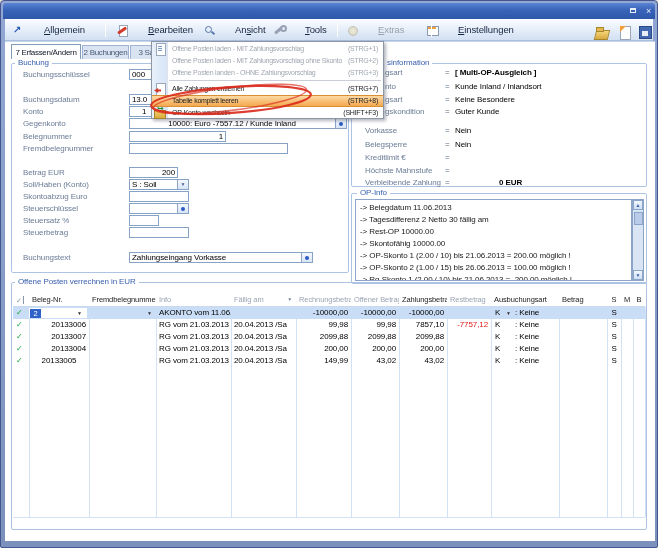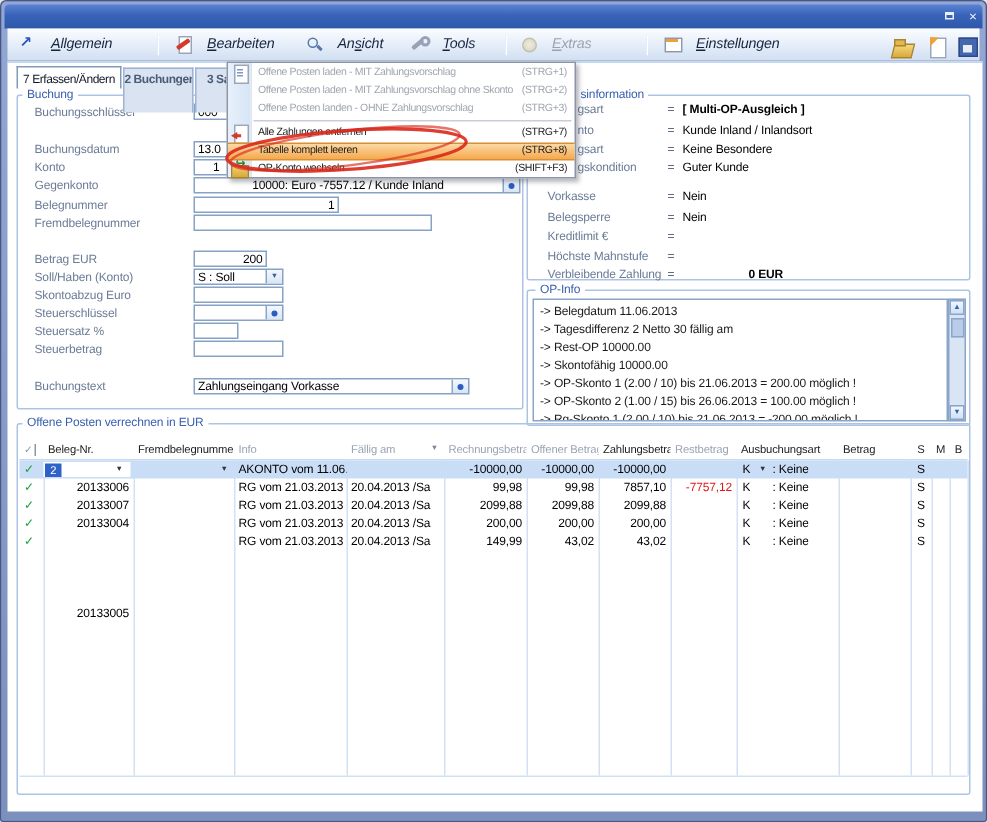--- a/index.html
+++ b/index.html
@@ -6,28 +6,28 @@
   *{box-sizing:border-box;}
   #stage{width:658px;height:548px;position:relative;font-family:"Liberation Sans","DejaVu Sans",sans-serif;letter-spacing:-0.1px;}
   #win{position:absolute;inset:0;background:linear-gradient(180deg,#93a7d4,#7c90bd);border:1px solid #43568d;border-radius:4px 4px 2px 2px;overflow:hidden;}
   .titlebar{position:absolute;left:2px;top:2px;right:2px;height:16px;border-radius:3px 3px 0 0;
     background:linear-gradient(180deg,#5b83d4 0%,#3863b8 45%,#2f58aa 100%);color:#fff;}
   .title{position:absolute;left:8px;top:2px;font-size:8.5px;font-weight:bold;white-space:nowrap;letter-spacing:-0.1px;}
   .tbtn{position:absolute;top:3px;width:13px;height:11px;color:#e8eefc;font-size:9px;line-height:10px;text-align:center;cursor:pointer;}
   .rest-glyph{position:absolute;left:3px;top:2px;width:6px;height:5px;border:1px solid #e8eefc;border-top-width:2px;}
   .toolbar{position:absolute;left:4px;top:18px;right:4px;height:22px;background:linear-gradient(180deg,#fbfdff, #e4edf9 55%,#d2e0f2);border-bottom:1px solid #aabfdd;}
   .tb-item{position:absolute;top:3px;height:16px;line-height:16px;font-size:9.5px;color:#16243f;white-space:nowrap;cursor:pointer;}
-  .tb-item .lbl{margin-left:10px;font-style:italic;}
+  .tb-item .lbl{margin-left:20px;}
   .tb-item.disabled{color:#9aa2ae;}
   .tb-sep{position:absolute;top:4px;width:1px;height:14px;background:#b4c5e0;border-right:1px solid #fff;}
   .tb-right{position:absolute;top:3px;width:16px;height:16px;cursor:pointer;}
   .client{position:absolute;left:4px;top:40px;width:650px;height:500px;background:#fff;border-top:1px solid #c6d6ec;}
   .tab{position:absolute;font-size:8px;letter-spacing:-0.3px;text-align:center;white-space:nowrap;overflow:hidden;cursor:pointer;}
   .tab-active{left:10px;top:43px;width:70px;height:15px;line-height:15px;background:#fff;border:1px solid #7f9db9;border-bottom:none;color:#101726;z-index:3;}
-  .tab-i{top:44px;height:30px;line-height:14px;background:#d9e3f1;border:1px solid #9fb4d2;border-bottom:none;color:#4a5c77;z-index:2;font-weight:bold;}
+  .tab-i{top:44px;height:14px;line-height:14px;background:#d9e3f1;border:1px solid #9fb4d2;border-bottom:none;color:#4a5c77;z-index:2;}
   .t2{left:81px;width:47px;}
   .t3{left:129px;width:40px;}
   .gbox{position:absolute;border:1px solid #adc3e4;border-radius:2px;}
   .gtitle{position:absolute;background:#fff;padding:0 3px;font-size:8px;color:#3a60ae;z-index:2;white-space:nowrap;line-height:10px;}
   .flabel{position:absolute;left:22px;font-size:8px;color:#6b7c96;white-space:nowrap;line-height:11px;}
   .inp{position:absolute;height:11px;background:#fff;border:1px solid #86a2c4;font-size:8px;line-height:9px;color:#000;white-space:nowrap;overflow:hidden;}
   .inp .val{position:absolute;left:2px;right:2px;top:0;line-height:9px;}
   .spin{position:absolute;right:0;top:0;width:11px;height:9px;background:linear-gradient(#f4f8fd,#d8e5f5);border-left:1px solid #8aa5c8;cursor:pointer;}
   .spin-dot::after{content:"";position:absolute;left:3px;top:2.5px;width:4px;height:4px;background:#2b5cc0;border-radius:50%;}
   .spin-arr{text-align:center;font-size:5px;color:#44618f;line-height:9px;}
@@ -91,21 +91,21 @@
           <span class="rest-glyph"></span>
         </span>
     <span class="tbtn" style="left:639px;">×</span>
   </div>
   <div class="toolbar" id="toolbar">
         <div class="tb-item" style="position: absolute; left: 8px;"><span class="ic ic-arrow-ne-icon"></span><span class="lbl"><span class="u">A</span>llgemein</span></div>
         <div class="tb-item" style="position: absolute; left: 112px;"><span class="ic ic-edit-icon"></span><span class="lbl"><span class="u">B</span>earbeiten</span></div>
         <div class="tb-item" style="position: absolute; left: 199px;"><span class="ic ic-magnifier-icon"></span><span class="lbl">An<span class="u">s</span>icht</span></div>
         <div class="tb-item" style="position: absolute; left: 269px;"><span class="ic ic-tools-icon"></span><span class="lbl"><span class="u">T</span>ools</span></div>
         <div class="tb-item disabled" style="position: absolute; left: 342px;"><span class="ic ic-extras-icon"></span><span class="lbl"><span class="u">E</span>xtras</span></div>
-        <div class="tb-item" style="position: absolute; left: 438px; text-align: right;"><span class="ic ic-settings-icon"></span><span class="lbl"><span class="u">E</span>instellungen</span></div>
+        <div class="tb-item" style="position: absolute; left: 422px; text-align: right;"><span class="ic ic-settings-icon"></span><span class="lbl"><span class="u">E</span>instellungen</span></div>
         <div class="tb-sep" style="position: absolute; left: 100px;"></div>
         <div class="tb-sep" style="position: absolute; left: 332px;"></div>
         <div class="tb-sep" style="position: absolute; left: 426px;"></div>
         <div class="tb-right" style="position: absolute; left: 590px;"><span class="ic ic-open-folder-gold-icon"></span></div>
         <div class="tb-right" style="position: absolute; left: 613px;"><span class="ic ic-new-document-icon"></span></div>
         <div class="tb-right" style="position: absolute; left: 634px;"><span class="ic ic-save-icon"></span></div>
       </div>
   <div class="client"></div>
 
   <div class="tab tab-i t2">2 Buchungen</div>
@@ -317,21 +317,21 @@
         <div class="td" style="position: absolute; left: 398px; top: 342px; width: 48px; padding-left: 3px; padding-right: 3px; text-align: right;">200,00</div>
         <div class="td" style="position: absolute; left: 446px; top: 342px; width: 44px; padding-left: 3px; padding-right: 3px; text-align: right;"></div>
         <div class="td" style="position: absolute; left: 494px; top: 342px;">K</div>
         <div class="td" style="position: absolute; left: 514px; top: 342px;">: Keine</div>
         <div class="td" style="position: absolute; left: 558px; top: 342px; width: 48px; padding-left: 3px; padding-right: 3px;"></div>
         <div class="td" style="position: absolute; left: 606px; top: 342px; width: 14px; padding: 0px; text-align: center;">S</div>
         <div class="td" style="position: absolute; left: 620px; top: 342px; width: 12px; padding: 0px; text-align: center;"></div>
         <div class="td" style="position: absolute; left: 632px; top: 342px; width: 12px; padding: 0px; text-align: center;"></div>
         <div style="position: absolute; left: 12px; top: 354px; width: 632px; height: 12px;"></div>
         <div class="td chk" style="position: absolute; left: 12px; top: 354px; width: 16px; padding-left: 3px; padding-right: 3px; color: rgb(24, 163, 56);">✓</div>
-        <div class="td" style="position: absolute; left: 28px; top: 354px; width: 60px; padding-left: 3px; padding-right: 3px; text-align: right; margin-top: 48px;">20133005</div>
+        <div class="td" style="position: absolute; left: 28px; top: 354px; width: 60px; padding-left: 3px; padding-right: 3px; text-align: center;">20133005</div>
         <div class="td" style="position: absolute; left: 88px; top: 354px; width: 67px; padding-left: 3px; padding-right: 3px;"></div>
         <div class="td" style="position: absolute; left: 155px; top: 354px; width: 75px; padding-left: 3px; padding-right: 3px;">RG vom 21.03.2013</div>
         <div class="td" style="position: absolute; left: 230px; top: 354px; width: 65px; padding-left: 3px; padding-right: 3px;">20.04.2013 /Sa</div>
         <div class="td" style="position: absolute; left: 295px; top: 354px; width: 55px; padding-left: 3px; padding-right: 3px; text-align: right;">149,99</div>
         <div class="td" style="position: absolute; left: 350px; top: 354px; width: 48px; padding-left: 3px; padding-right: 3px; text-align: right;">43,02</div>
         <div class="td" style="position: absolute; left: 398px; top: 354px; width: 48px; padding-left: 3px; padding-right: 3px; text-align: right;">43,02</div>
         <div class="td" style="position: absolute; left: 446px; top: 354px; width: 44px; padding-left: 3px; padding-right: 3px; text-align: right;"></div>
         <div class="td" style="position: absolute; left: 494px; top: 354px;">K</div>
         <div class="td" style="position: absolute; left: 514px; top: 354px;">: Keine</div>
         <div class="td" style="position: absolute; left: 558px; top: 354px; width: 48px; padding-left: 3px; padding-right: 3px;"></div>

